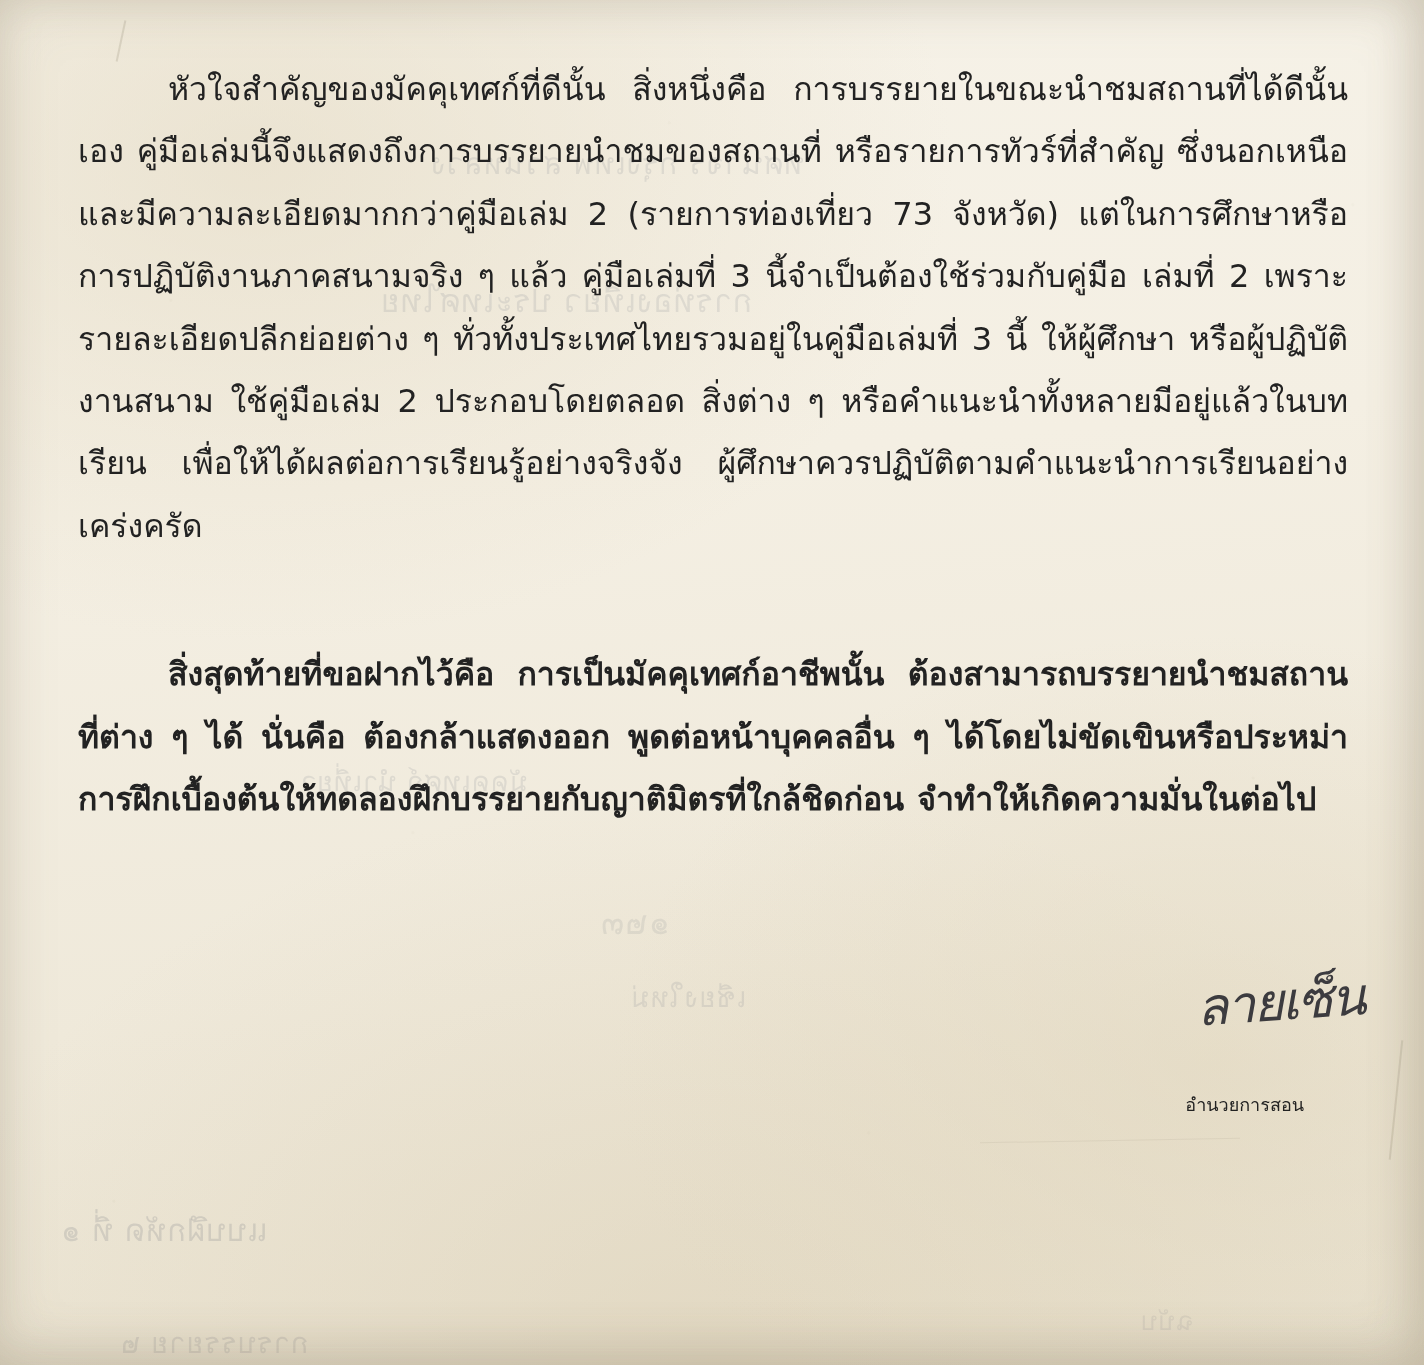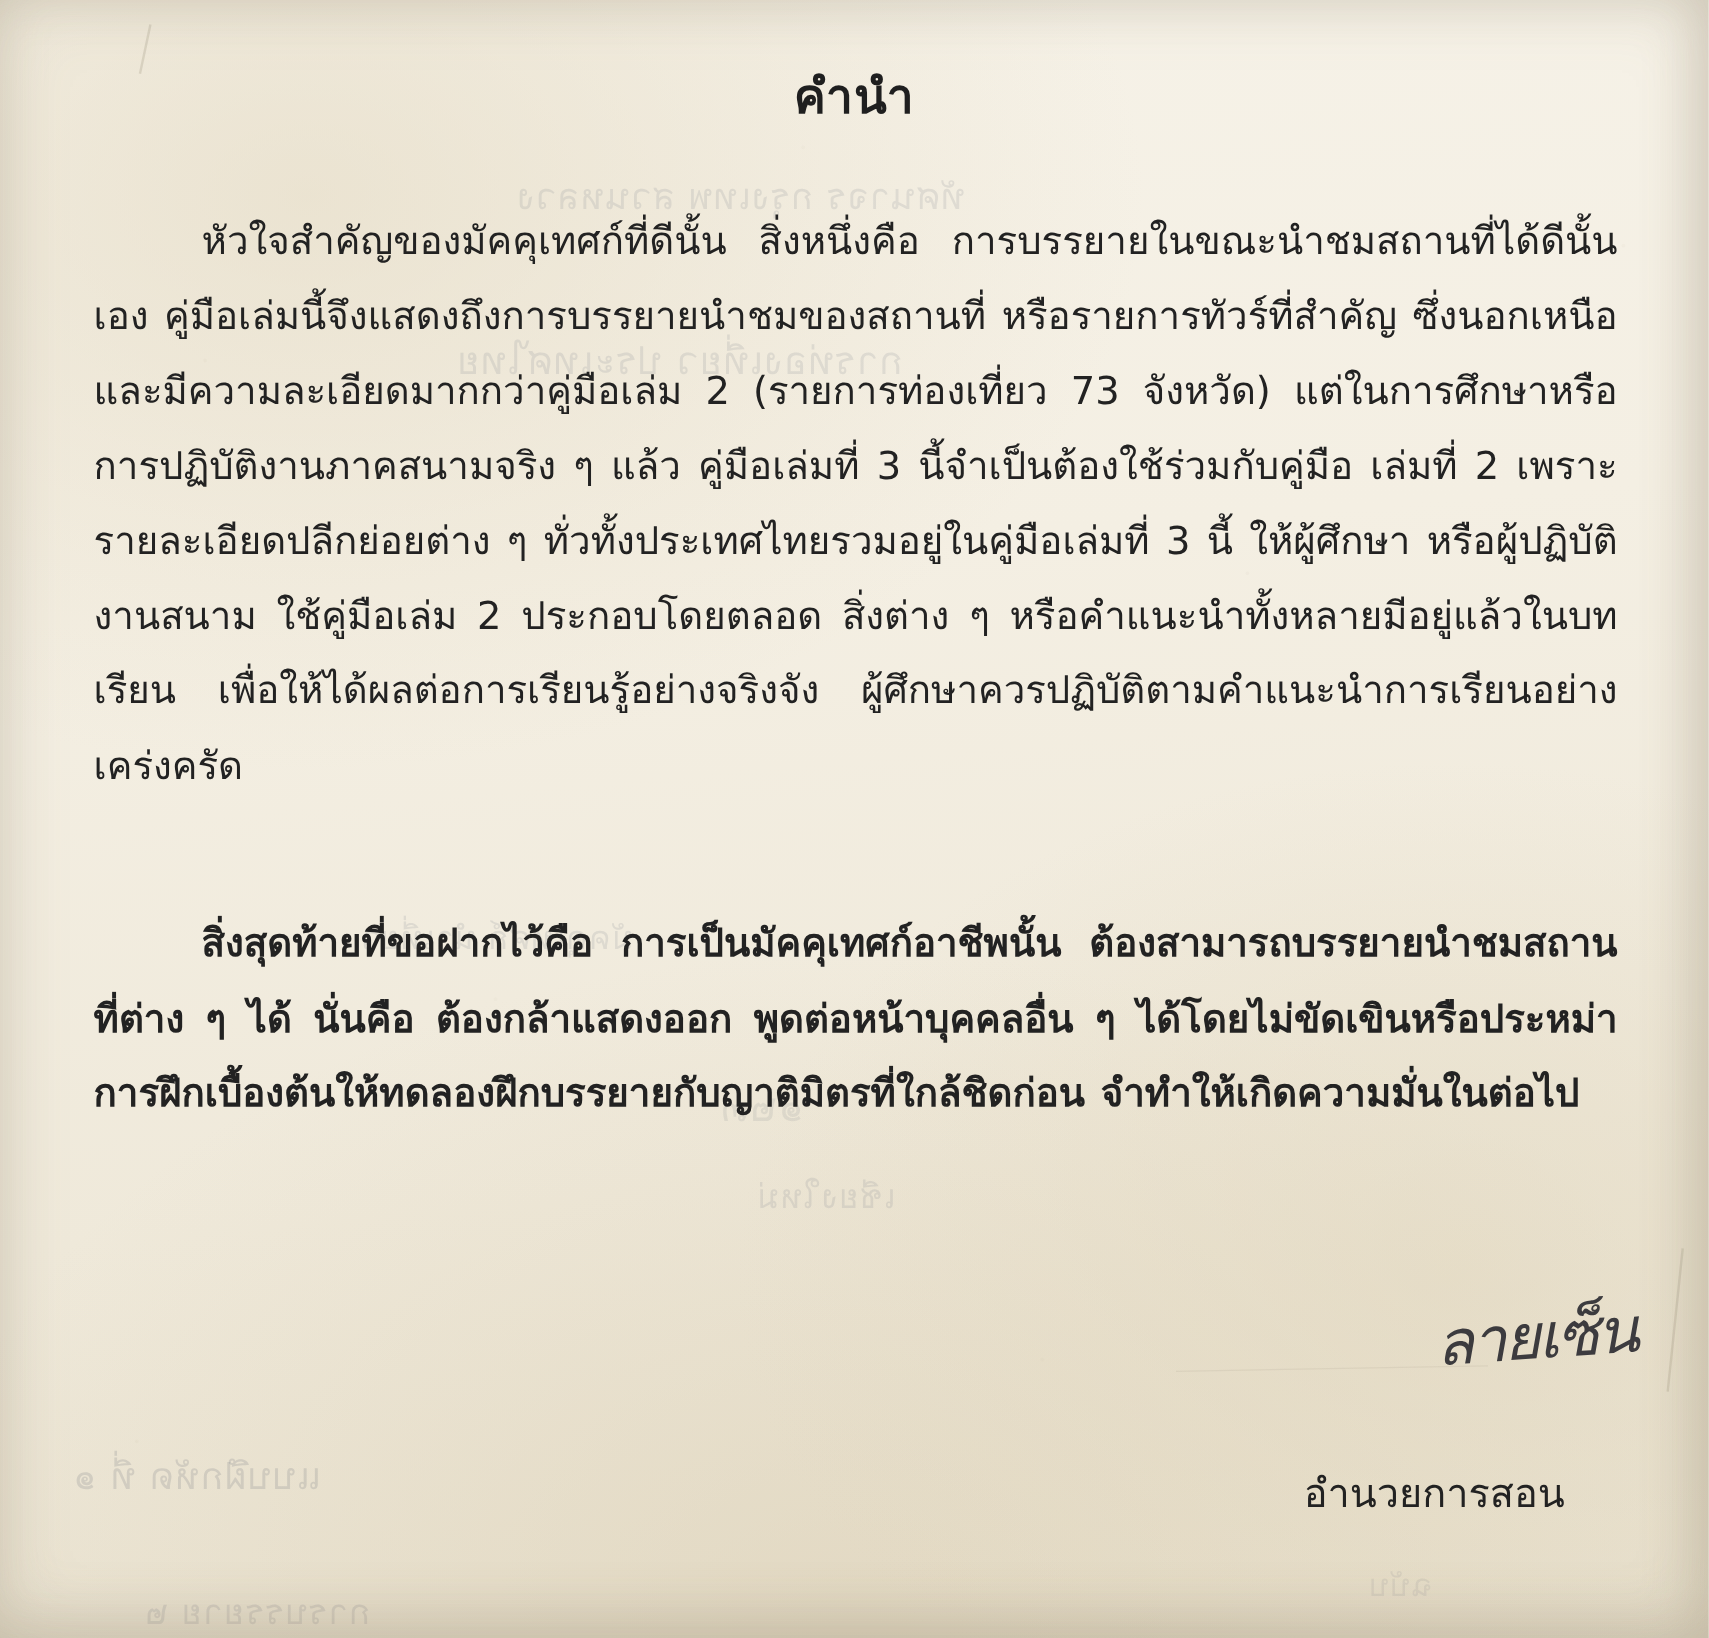--- a/index.html
+++ b/index.html
@@ -96,22 +96,22 @@
     color: #2a2a30;
     transform: rotate(-4deg);
     font-family: "DejaVu Serif", serif;
     font-style: italic;
     letter-spacing: -2px;
     opacity: .9;
   }
   .sig-caption {
     position: absolute;
     right: 120px;
-    top: 156px;
-    font-size: 33px;
+    top: 140px;
+    font-size: 18px;
     color: #222;
     text-align: center;
   }
   
   .edge {
     position: absolute;
     inset: 0;
     pointer-events: none;
     z-index: 5;
     box-shadow:
@@ -140,21 +140,20 @@
   <div class="bleed b2">การท่องเที่ยว ประเทศไทย</div>
   <div class="bleed b3">มัคคุเทศก์ นำเที่ยว</div>
   <div class="bleed b4">๑๒๓</div>
   <div class="bleed b5">เชียงใหม่</div>
   <div class="bleed b6">แบบฝึกหัด ที่ ๑</div>
   <div class="bleed b7">การบรรยาย ๒</div>
   <div class="bleed b8">ฉบับ</div>
 
   <div class="content">
 
-    <div class="heading">คำนำ</div>
 
     <div class="body-block">
       <p class="para first"><span class="indent"></span><span>หัวใจสำคัญของมัคคุเทศก์ที่ดีนั้น สิ่งหนึ่งคือ  การบรรยายในขณะนำชมสถานที่ได้ดีนั้นเอง  คู่มือเล่มนี้จึงแสดงถึงการบรรยายนำชมของสถานที่ หรือรายการทัวร์ที่สำคัญ  ซึ่งนอกเหนือและมีความละเอียดมากกว่าคู่มือเล่ม  2 (รายการท่องเที่ยว 73 จังหวัด)   แต่ในการศึกษาหรือการปฏิบัติงานภาคสนามจริง  ๆ แล้ว คู่มือเล่มที่ 3 นี้จำเป็นต้องใช้ร่วมกับคู่มือ เล่มที่ 2  เพราะรายละเอียดปลีกย่อยต่าง ๆ ทั่วทั้งประเทศไทยรวมอยู่ในคู่มือเล่มที่ 3 นี้ ให้ผู้ศึกษา  หรือผู้ปฏิบัติงานสนาม  ใช้คู่มือเล่ม 2 ประกอบโดยตลอด สิ่งต่าง ๆ  หรือคำแนะนำทั้งหลายมีอยู่แล้วในบทเรียน  เพื่อให้ได้ผลต่อการเรียนรู้อย่างจริงจัง    ผู้ศึกษาควรปฏิบัติตามคำแนะนำการเรียนอย่างเคร่งครัด</span></p>
       <p class="para second"><span class="indent"></span><span>สิ่งสุดท้ายที่ขอฝากไว้คือ  การเป็นมัคคุเทศก์อาชีพนั้น   ต้องสามารถบรรยายนำชมสถานที่ต่าง ๆ ได้ นั่นคือ ต้องกล้าแสดงออก พูดต่อหน้าบุคคลอื่น ๆ ได้โดยไม่ขัดเขินหรือประหม่า การฝึกเบื้องต้นให้ทดลองฝึกบรรยายกับญาติมิตรที่ใกล้ชิดก่อน จำทำให้เกิดความมั่นในต่อไป</span></p>
     </div>
 
     <div class="signature-area">
       <div class="signature">ลายเซ็น</div>
       <div class="sig-caption">อำนวยการสอน</div>
     </div>

